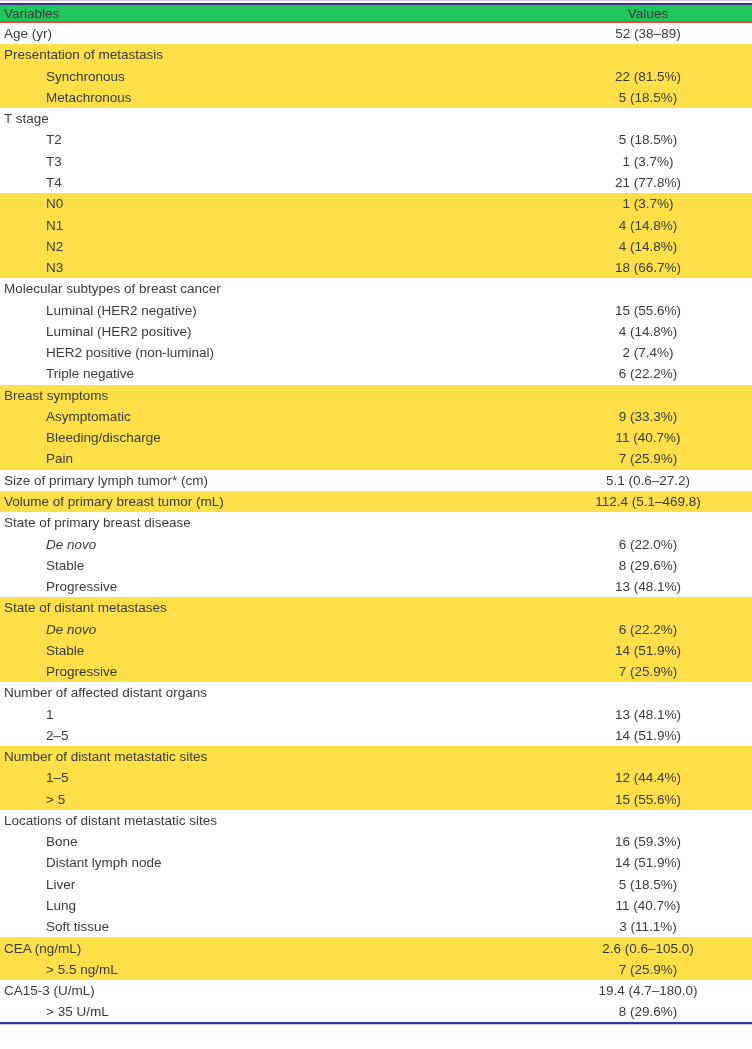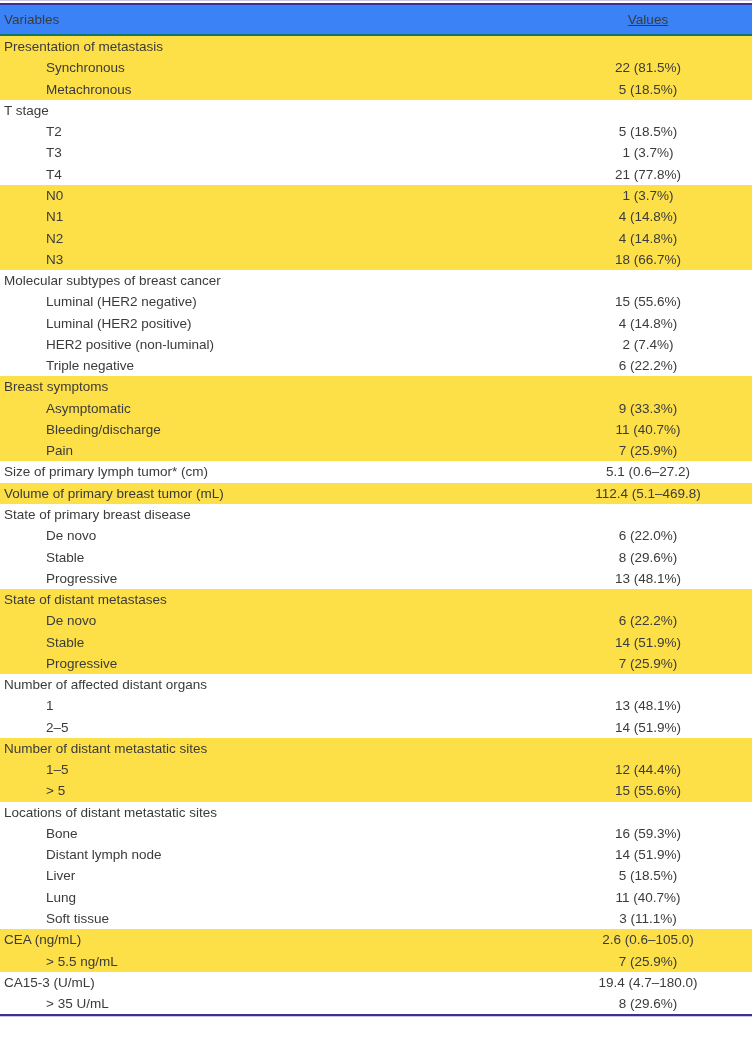--- a/index.html
+++ b/index.html
@@ -12,59 +12,63 @@
   .hairline { height: 1px; background: #cbc5e2; }
   .gap2 { height: 2px; background: #ffffff; }
   table.char-table {
     width: 752px;
     border-collapse: collapse;
     table-layout: fixed;
     border-top: 2px solid #373293;
     border-bottom: 2px solid #373293;
   }
   thead tr {
-    background: #3b82f6;
-    border-bottom: 2px solid #0f766e;
-    height: 31px;
+    background: #22c55e;
+    border-bottom: 2px solid #ef4444;
+    height: 18px;
   }
   thead th {
     font-weight: 400;
     font-size: 13.5px;
     padding: 0;
     color: #3b3b3b;
   }
   th.col-var { text-align: left; padding-left: 4px; }
-  th.col-val { width: 208px; text-align: center; text-decoration: underline; }
+  th.col-val { width: 208px; text-align: center; }
   tbody td {
     height: 21.27px;
     padding: 0;
     font-size: 13.5px;
     white-space: nowrap;
     overflow: hidden;
   }
   td.label { text-align: left; padding-left: 4px; }
   td.label.indent { padding-left: 46px; }
-  td.label.italic { }
+  td.label.italic { font-style: italic; }
   td.value { text-align: center; width: 208px; }
   tr.shaded { background: #fde047; }
 </style>
 </head>
 <body>
 
 <div class="hairline"></div>
 <div class="gap2"></div>
 
 <table class="char-table">
   <thead>
     <tr>
       <th class="col-var">Variables</th>
       <th class="col-val">Values</th>
     </tr>
   </thead>
   <tbody>
+      <tr>
+        <td class="label">Age (yr)</td>
+        <td class="value">52 (38–89)</td>
+      </tr>
       <tr class="shaded">
         <td class="label">Presentation of metastasis</td>
         <td class="value"></td>
       </tr>
       <tr class="shaded">
         <td class="label indent">Synchronous</td>
         <td class="value">22 (81.5%)</td>
       </tr>
       <tr class="shaded">
         <td class="label indent">Metachronous</td>

